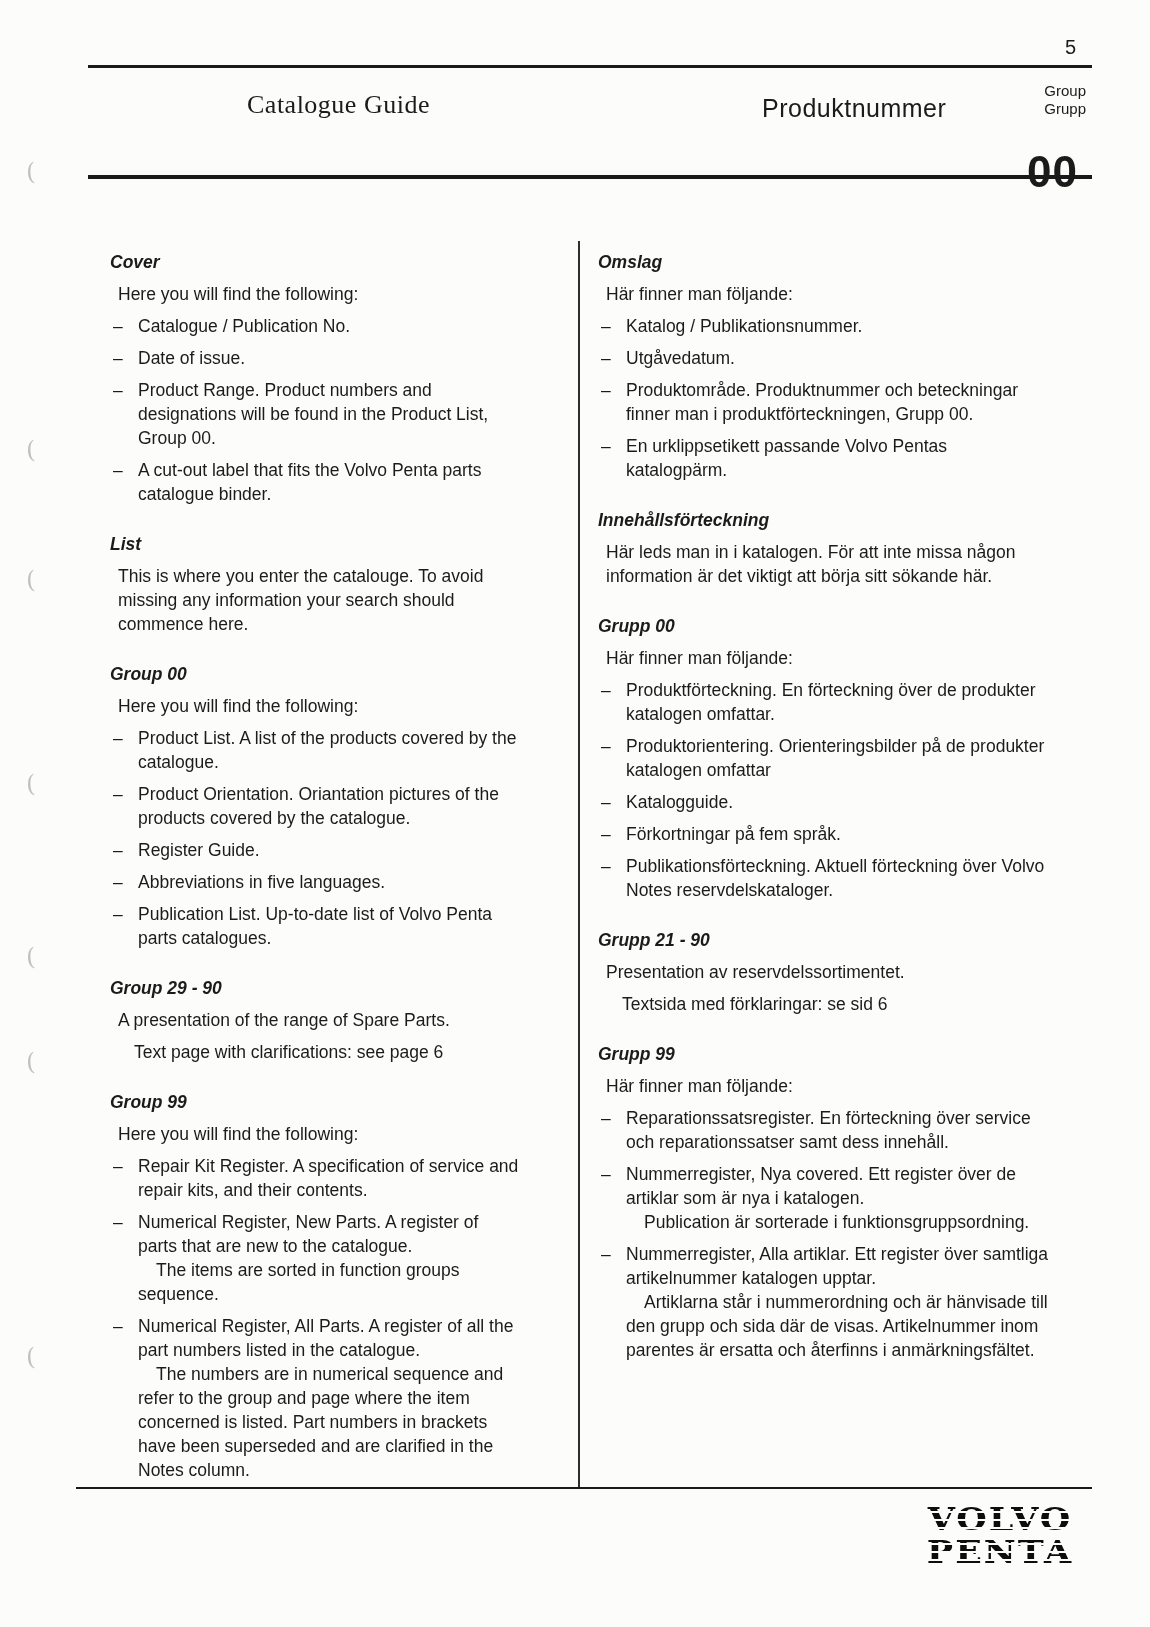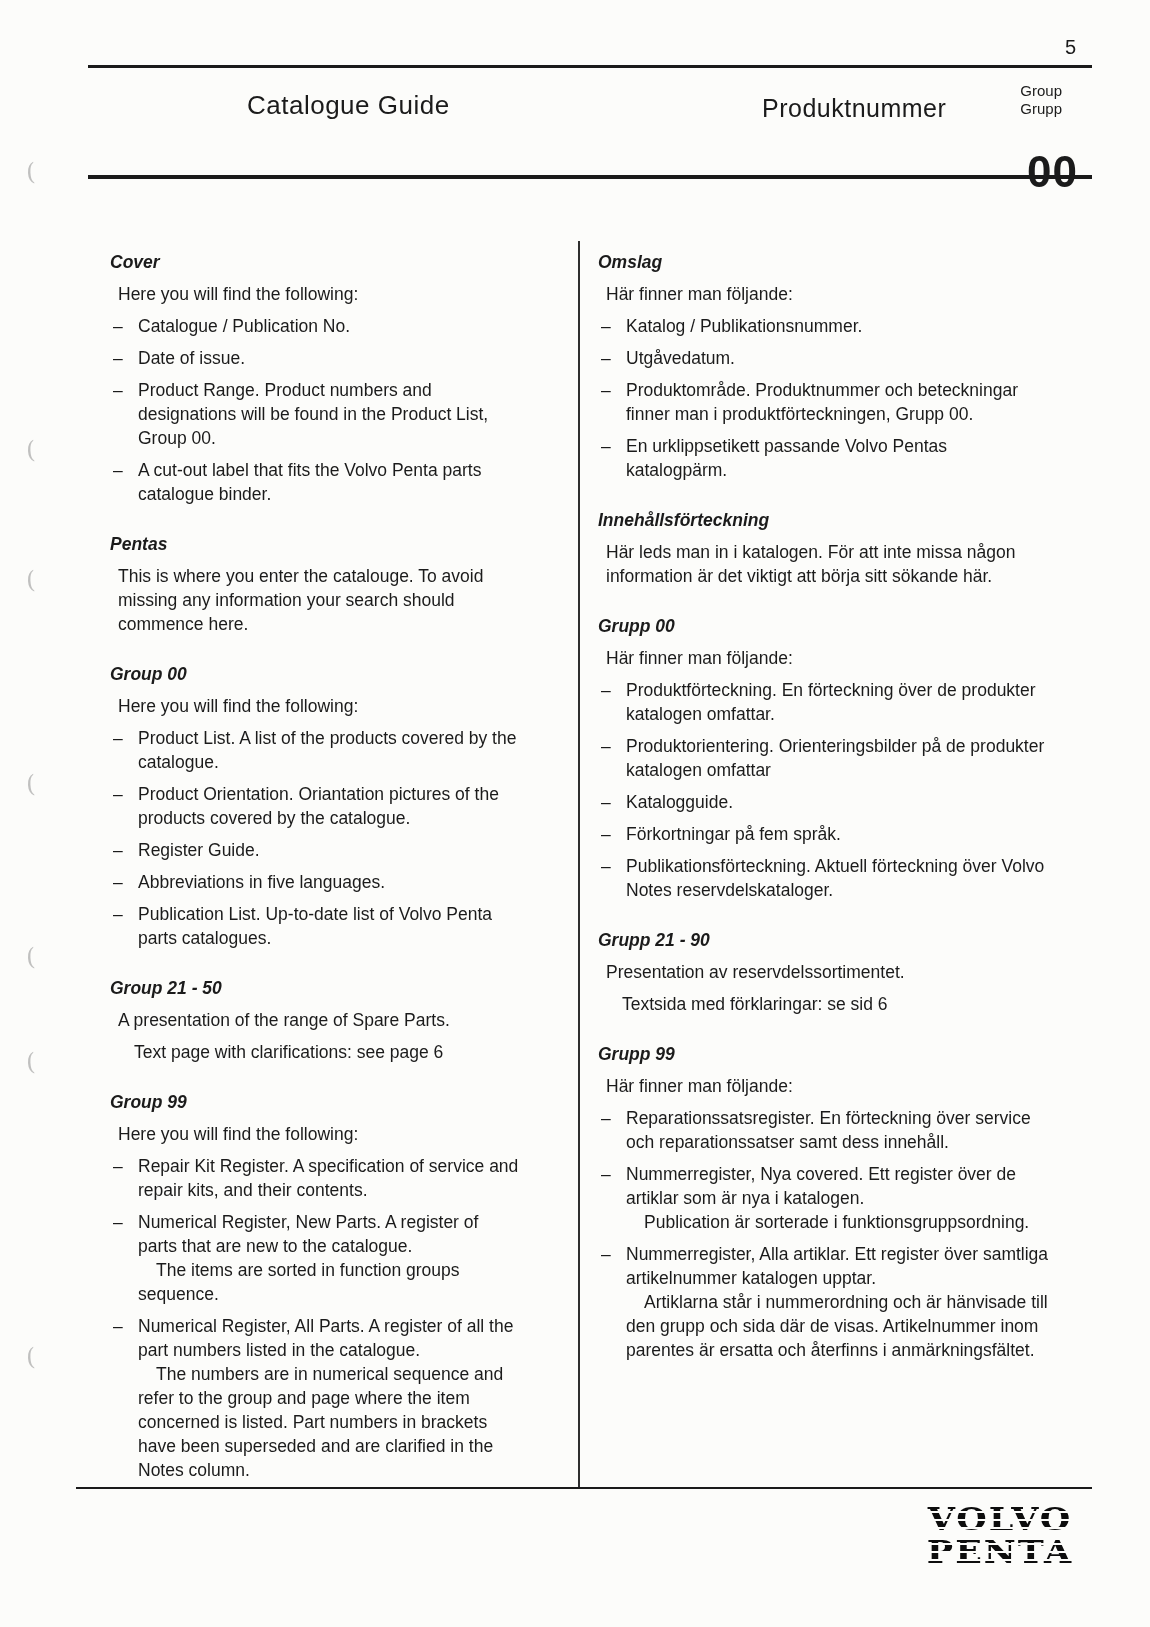--- a/index.html
+++ b/index.html
@@ -15,23 +15,23 @@
   }
   .rule { position: absolute; background: #1a1a1a; }
   .top-rule    { left: 88px; width: 1004px; top: 65px;  height: 3px; }
   .header-rule { left: 88px; width: 1004px; top: 175px; height: 4px; }
   .bottom-rule { left: 76px; width: 1016px; top: 1487px; height: 2px; }
   .v-divider {
     position: absolute; left: 578px; top: 241px;
     width: 2px; height: 1246px; background: #2e2e2e;
   }
   .page-number { position: absolute; top: 36px; right: 74px; font-size: 20px; }
-  .title-en { position: absolute; left: 247px; top: 90px; font-size: 26px; letter-spacing: 0.5px; }
+  .title-en { position: absolute; left: 247px; top: 90px; font-size: 26px; letter-spacing: 0.5px; font-family: Liberation Serif, serif; }
   .title-sv { position: absolute; left: 762px; top: 94px; font-size: 25px; letter-spacing: 0.5px; }
-  .group-labels { position: absolute; right: 88px; top: 82px; text-align: right; font-size: 15px; line-height: 18px; }
+  .group-labels { position: absolute; right: 64px; top: 82px; text-align: right; font-size: 15px; line-height: 18px; }
   .group-number {
     position: absolute; right: 72px; top: 112px;
     font-size: 44px; font-weight: bold; line-height: 1; letter-spacing: 1px; margin-top: 38px;
   }
   .column { position: absolute; top: 250px; font-size: 17.5px; line-height: 24px; }
   .col-en { left: 110px; width: 412px; }
   .col-sv { left: 598px; width: 455px; }
   .section { margin-bottom: 26px; }
   .section:last-child { margin-bottom: 0; }
   .heading { font-weight: bold; margin: 0 0 2px 0; font-style: italic; }
@@ -89,34 +89,34 @@
   <div class="column col-en">
       <div class="section">
         <div class="heading">Cover</div>
         <div class="para">Here you will find the following:</div>
         <div class="bullet"><span class="dash">–</span><span class="btext">Catalogue / Publication No.</span></div>
         <div class="bullet"><span class="dash">–</span><span class="btext">Date of issue.</span></div>
         <div class="bullet"><span class="dash">–</span><span class="btext">Product Range. Product numbers and designations will be found in the Product List, Group 00.</span></div>
         <div class="bullet"><span class="dash">–</span><span class="btext">A cut-out label that fits the Volvo Penta parts catalogue binder.</span></div>
       </div>
       <div class="section">
-        <div class="heading">Pentas</div>
+        <div class="heading">List</div>
         <div class="para">This is where you enter the catalouge. To avoid missing any information your search should commence here.</div>
       </div>
       <div class="section">
         <div class="heading">Group 00</div>
         <div class="para">Here you will find the following:</div>
         <div class="bullet"><span class="dash">–</span><span class="btext">Product List. A list of the products covered by the catalogue.</span></div>
         <div class="bullet"><span class="dash">–</span><span class="btext">Product Orientation. Oriantation pictures of the products covered by the catalogue.</span></div>
         <div class="bullet"><span class="dash">–</span><span class="btext">Register Guide.</span></div>
         <div class="bullet"><span class="dash">–</span><span class="btext">Abbreviations in five languages.</span></div>
         <div class="bullet"><span class="dash">–</span><span class="btext">Publication List. Up-to-date list of Volvo Penta parts catalogues.</span></div>
       </div>
       <div class="section">
-        <div class="heading">Group 21 - 50</div>
+        <div class="heading">Group 29 - 90</div>
         <div class="para">A presentation of the range of Spare Parts.</div>
         <div class="para indent">Text page with clarifications: see page 6</div>
       </div>
       <div class="section">
         <div class="heading">Group 99</div>
         <div class="para">Here you will find the following:</div>
         <div class="bullet"><span class="dash">–</span><span class="btext">Repair Kit Register. A specification of service and repair kits, and their contents.</span></div>
         <div class="bullet"><span class="dash">–</span><span class="btext">Numerical Register, New Parts. A register of parts that are new to the catalogue.</span><div class="note">The items are sorted in function groups sequence.</div></div>
         <div class="bullet"><span class="dash">–</span><span class="btext">Numerical Register, All Parts. A register of all the part numbers listed in the catalogue.</span><div class="note">The numbers are in numerical sequence and refer to the group and page where the item concerned is listed. Part numbers in brackets have been superseded and are clarified in the Notes column.</div></div>
       </div>

